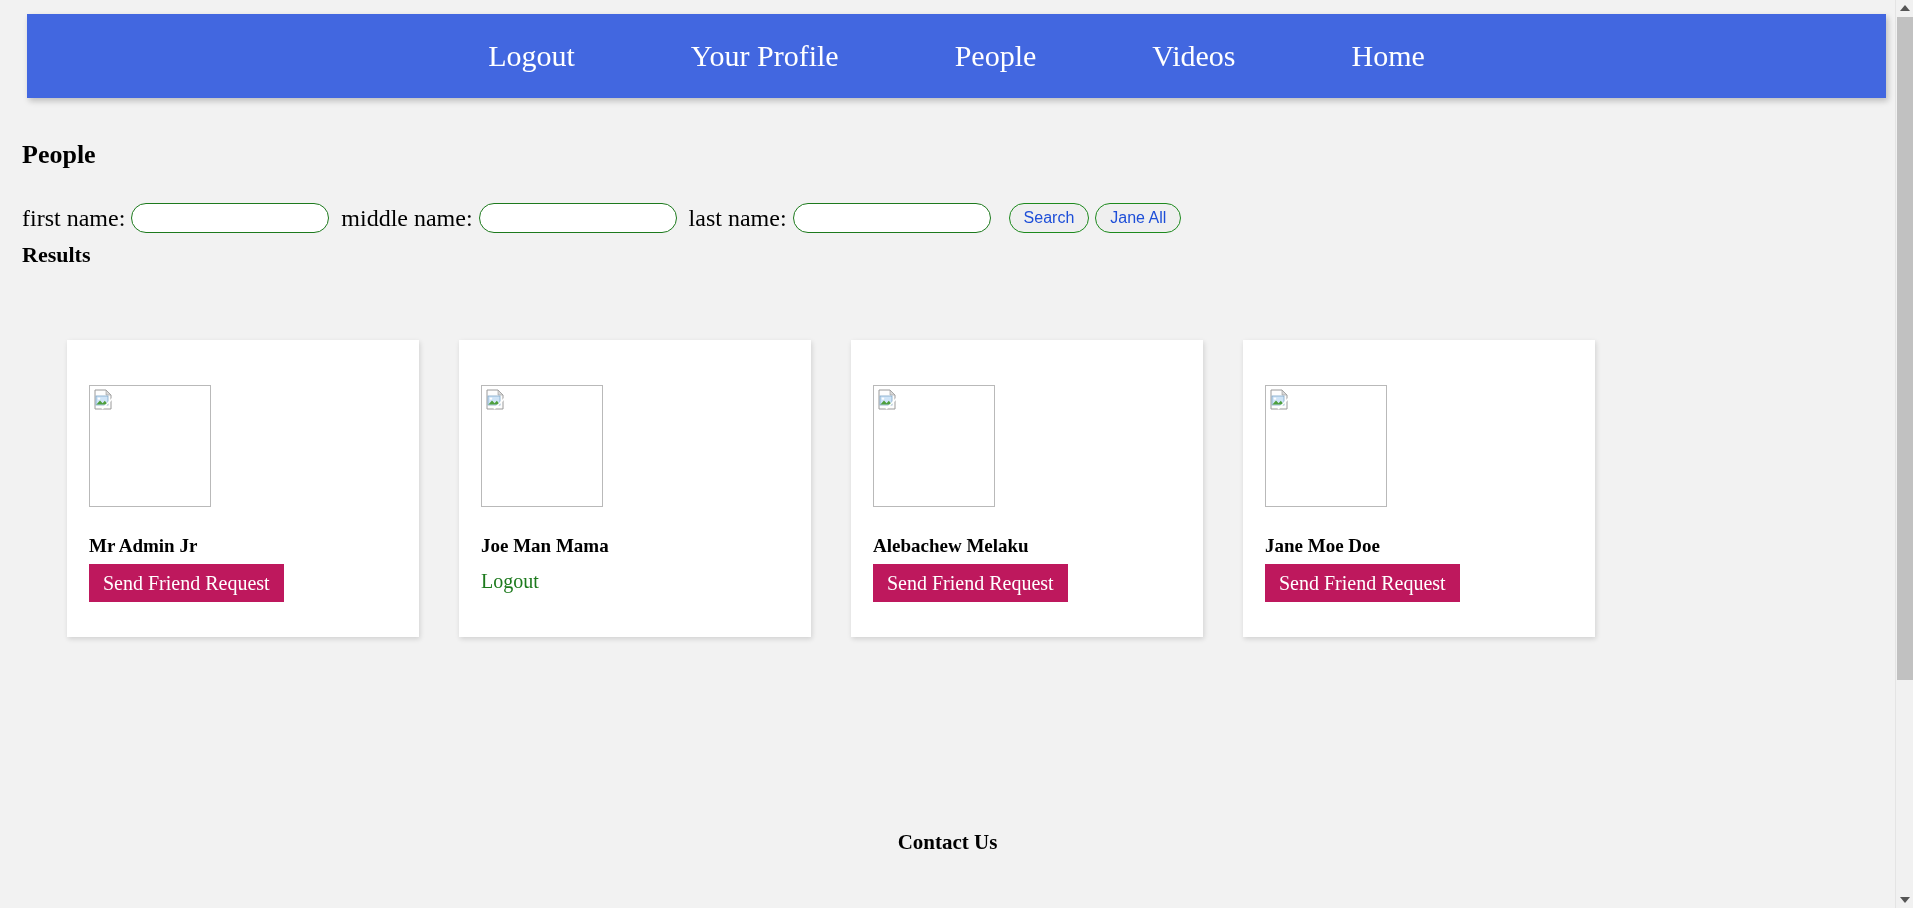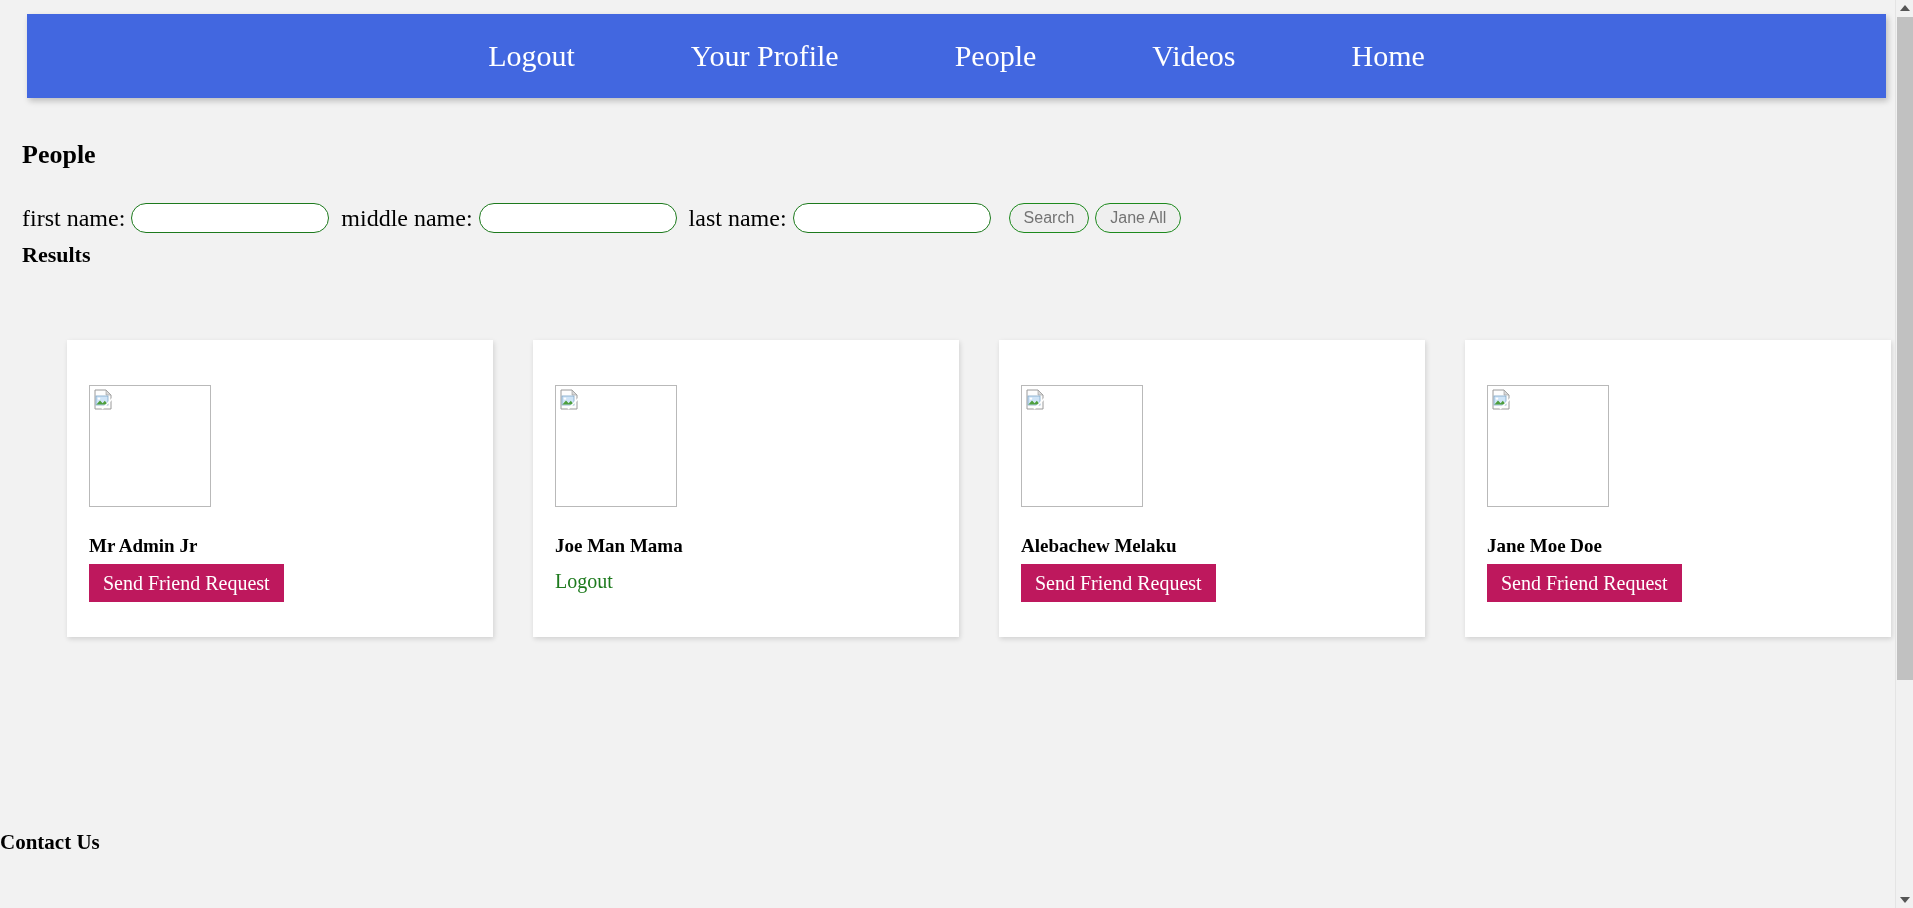--- a/index.html
+++ b/index.html
@@ -108,39 +108,39 @@
     font-family: "Liberation Serif", "DejaVu Serif", serif;
     font-size: 18px;
     color: #1d7a1d;
     box-sizing: content-box;
   }
   .btn-pill {
     height: 30px;
     border: 1px solid #1d8a1d;
     border-radius: 40px;
     background: #efefef;
-    color: #737373;
+    color: #1d4ed8;
     font-family: "Liberation Sans", "DejaVu Sans", sans-serif;
     font-size: 16px;
     line-height: 16px;
     padding: 0 14px;
     margin-left: 6px;
     cursor: pointer;
   }
 
   
   .results-grid {
     position: absolute;
     left: 67px;
     top: 340px;
     display: flex;
     gap: 40px;
   }
   .person-card {
-    width: 426px;
+    width: 352px;
     height: 297px;
     background: #ffffff;
     box-shadow: 1px 2px 5px rgba(0,0,0,0.14);
     box-sizing: border-box;
     padding: 45px 0 0 22px;
     position: relative;
   }
   .broken-image {
     width: 122px;
     height: 122px;
@@ -187,20 +187,21 @@
     font-size: 20px;
     line-height: 22px;
   }
 
   
   .footer {
     position: absolute;
     left: 0;
     top: 830px;
     width: 1895px;
+    text-align: center;
   }
   .footer-title {
     margin: 0;
     font-size: 21px;
     font-weight: bold;
     color: #000000;
     display: inline-block;
     cursor: pointer;
   }
 

